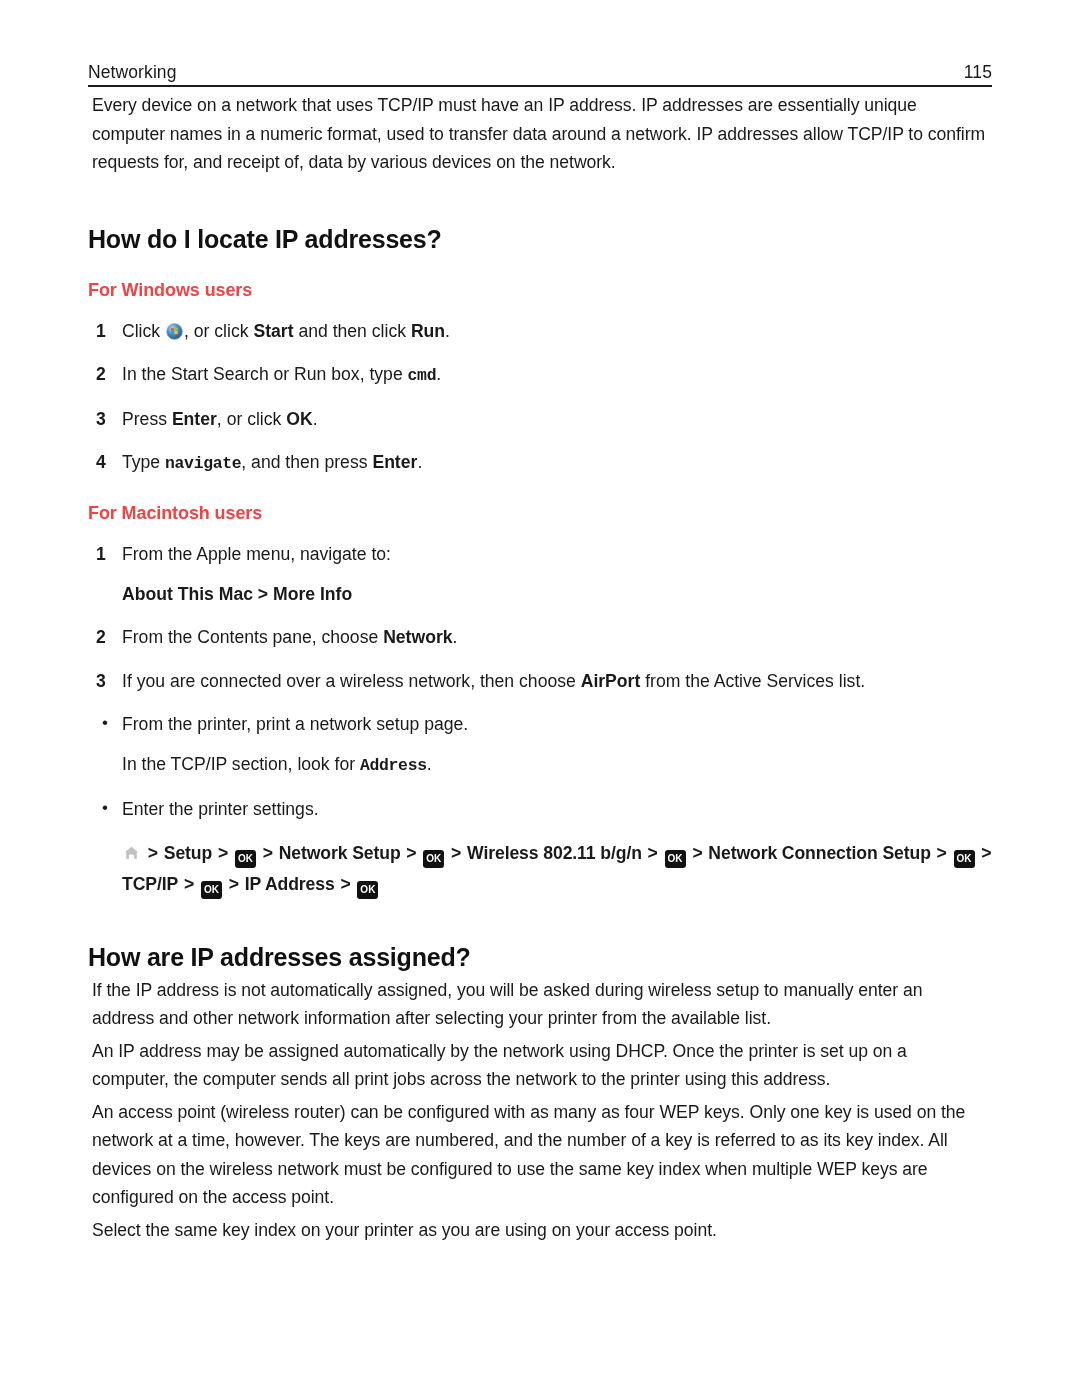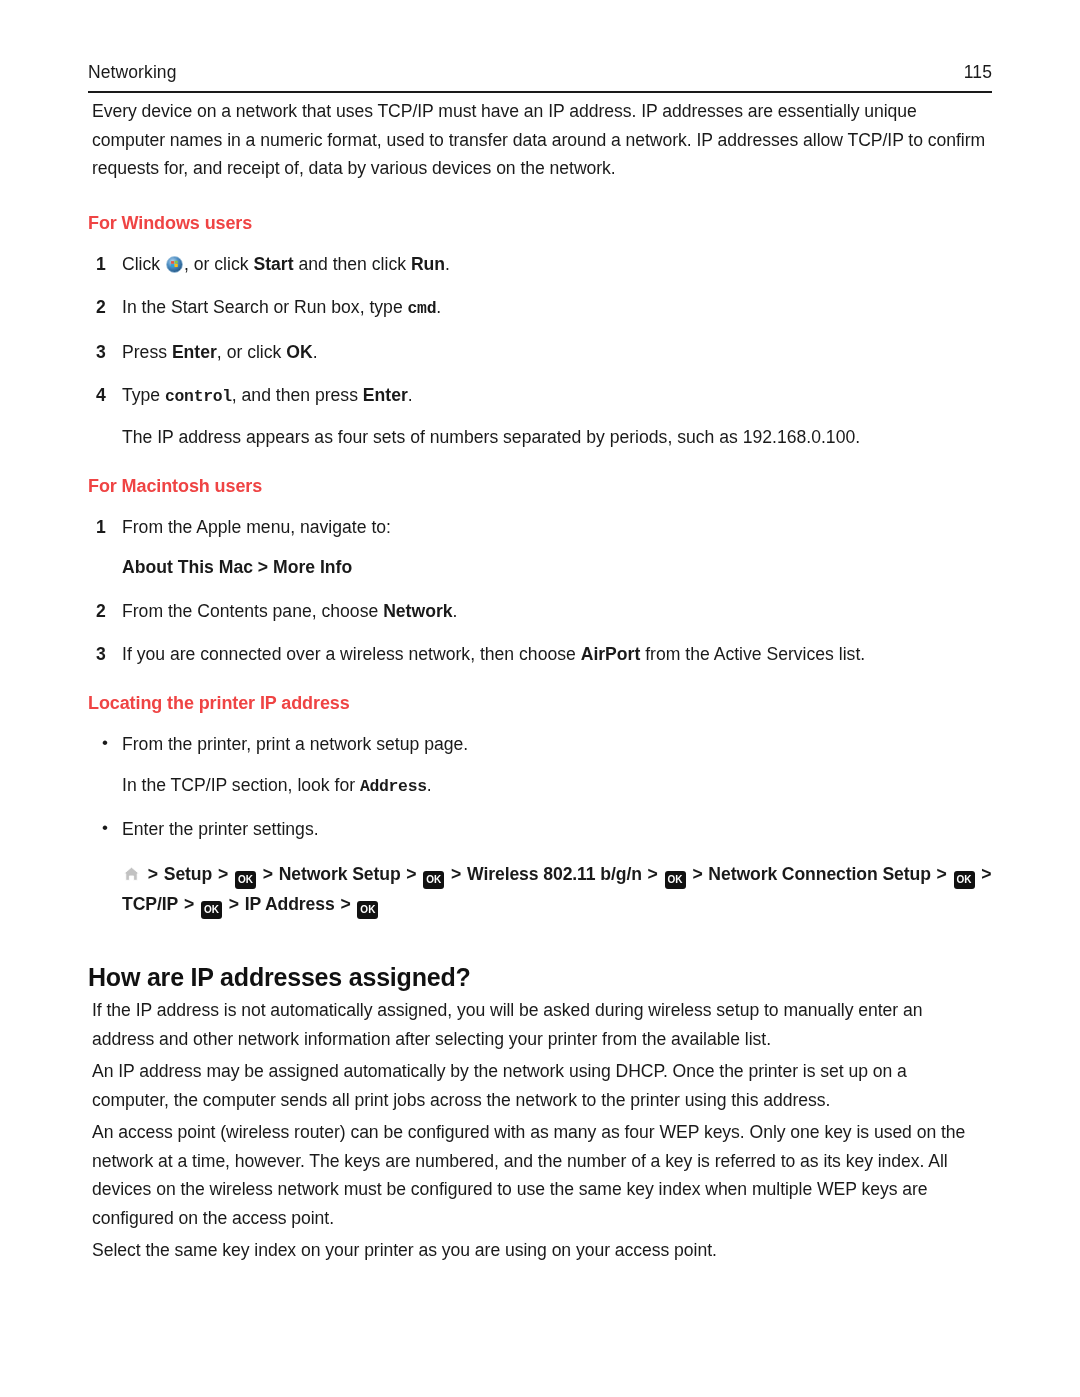--- a/index.html
+++ b/index.html
@@ -22,21 +22,21 @@
     padding: 0 88px;
   }
 
   
   .running-head {
     display: flex;
     align-items: flex-end;
     justify-content: space-between;
     padding-top: 62px;
     border-bottom: 2.5px solid #1a1a1a;
-    padding-bottom: 8px;
+    padding-bottom: 2px;
   }
   .running-head .rh-left,
   .running-head .rh-right {
     font-size: 17.5px;
     font-weight: 400;
     letter-spacing: .1px;
     line-height: 1.2;
     color: #1a1a1a;
   }
 
@@ -166,20 +166,21 @@
 
 <div class="page">
 
   <div class="running-head">
     <div class="rh-left">Networking</div>
     <div class="rh-right">115</div>
   </div>
 
   <p class="body intro">Every device on a network that uses TCP/IP must have an IP address. IP addresses are essentially unique computer names in a numeric format, used to transfer data around a network. IP addresses allow TCP/IP to confirm requests for, and receipt of, data by various devices on the network.</p>
 
+  <h1 class="sec">How do I locate IP addresses?</h1>
 
   <h2 class="sub">For Windows users</h2>
 
   <ol class="steps">
 
     <li>
       <span class="num">1</span><span>Click </span><span class="start-orb"><svg viewBox="0 0 32 32" width="17" height="17">
             <defs>
               <radialGradient id="orbg" cx="38%" cy="32%" r="75%">
                 <stop offset="0%" stop-color="#b9d9f2"></stop>
@@ -200,22 +201,21 @@
 
     <li>
       <span class="num">2</span><span>In the Start Search or Run box, type </span><span class="mono">cmd</span><span>.</span>
     </li>
 
     <li>
       <span class="num">3</span><span>Press </span><b>Enter</b><span>, or click </span><b>OK</b><span>.</span>
     </li>
 
     <li>
-      <span class="num">4</span><span>Type </span><span class="mono">control</span><span>, and then press </span><b>Enter</b><span>.</span>
-      <div class="cont">The IP address appears as four sets of numbers separated by periods, such as 192.168.0.100.</div>
+      <span class="num">4</span><span>Type </span><span class="mono">navigate</span><span>, and then press </span><b>Enter</b><span>.</span>
     </li>
 
   </ol>
 
   <h2 class="sub">For Macintosh users</h2>
 
   <ol class="steps">
 
     <li>
       <span class="num">1</span><span>From the Apple menu, navigate to:</span>
@@ -225,21 +225,20 @@
     <li>
       <span class="num">2</span><span>From the Contents pane, choose </span><b>Network</b><span>.</span>
     </li>
 
     <li>
       <span class="num">3</span><span>If you are connected over a wireless network, then choose </span><b>AirPort</b><span> from the Active Services list.</span>
     </li>
 
   </ol>
 
-  <h2 class="sub">Locating the printer IP address</h2>
 
   <ul class="bullets">
 
     <li>
       <span class="dot">•</span><span>From the printer, print a network setup page.</span>
       <div class="cont"><span>In the TCP/IP section, look for </span><span class="mono">Address</span><span>.</span></div>
     </li>
 
     <li>
       <span class="dot">•</span><span>Enter the printer settings.</span>

